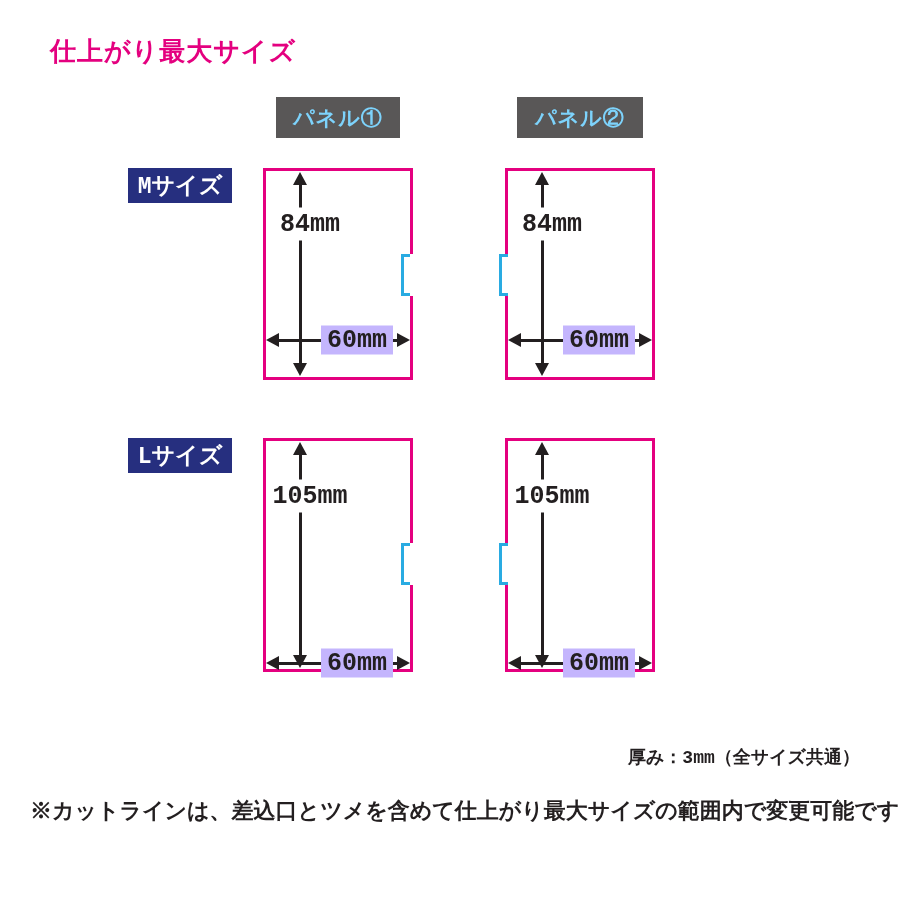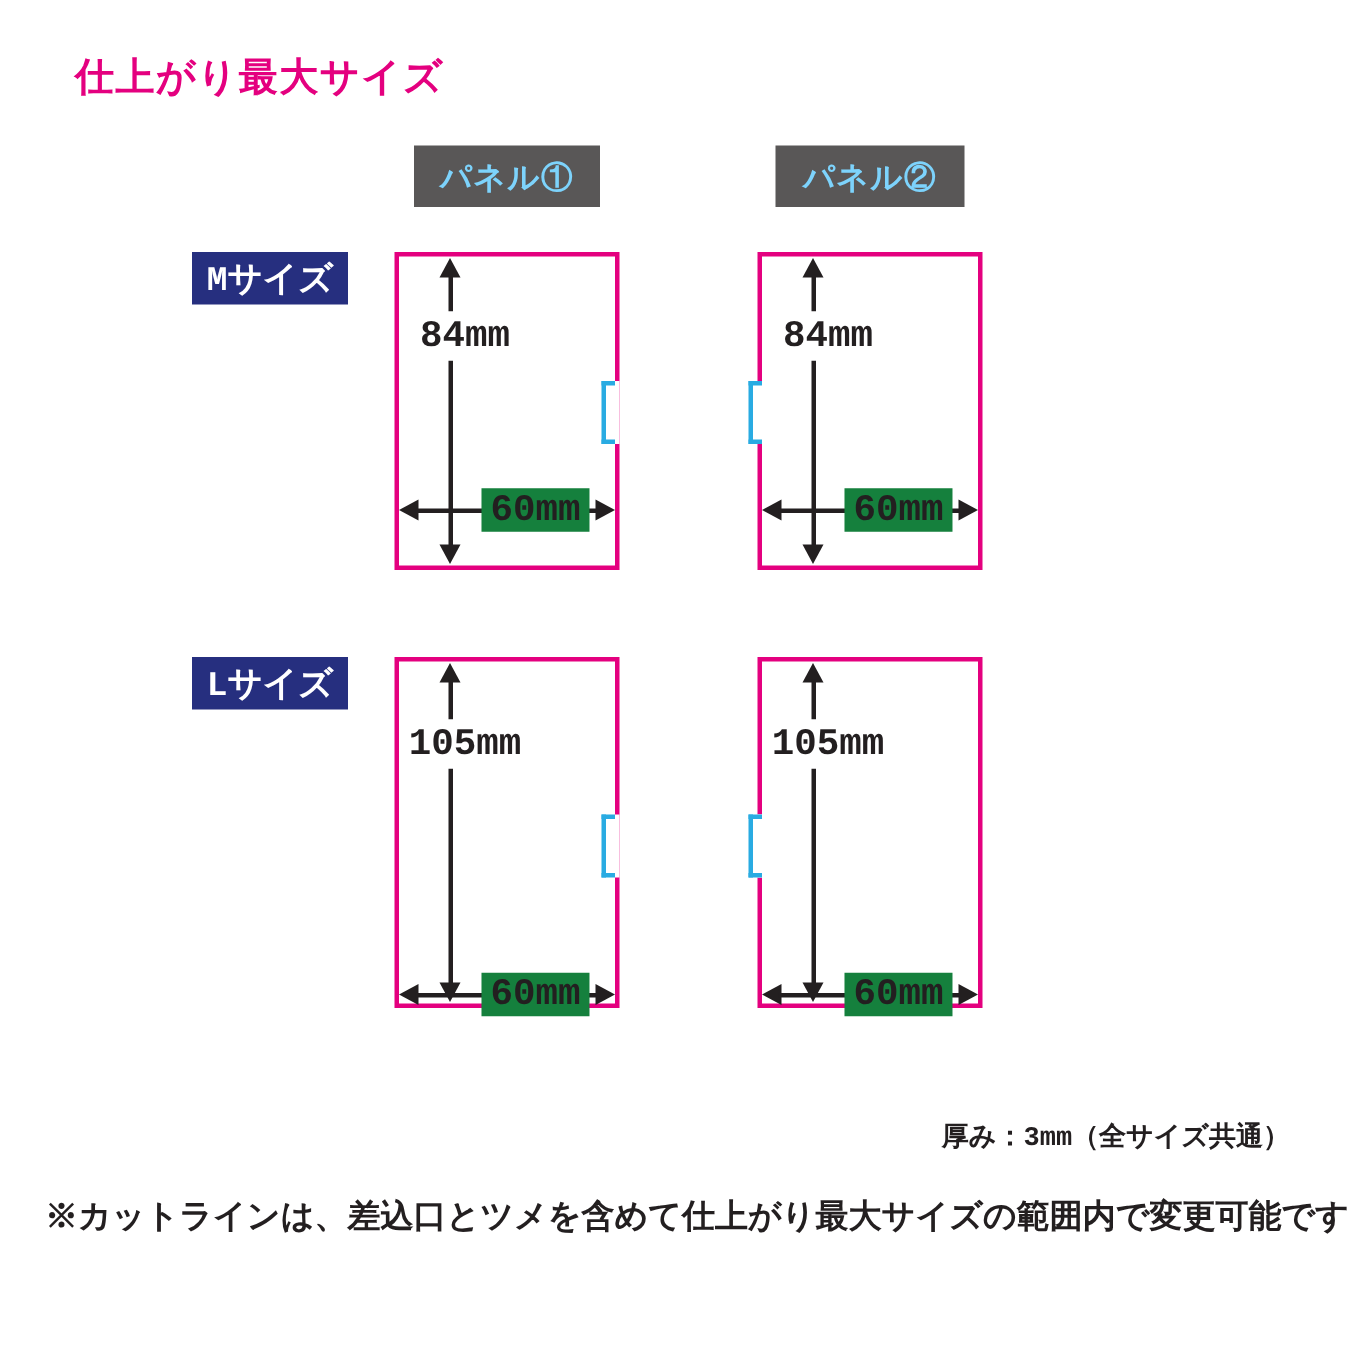--- a/index.html
+++ b/index.html
@@ -61,21 +61,21 @@
 
   
   .dim-v{
     position:absolute;left:34px;transform:translate(-50%,-50%);
     background:#fff;padding:2px 1px;font-size:25px;font-weight:bold;white-space:nowrap;margin-left:10px;
   }
   .m .dim-v{top:53px;}
   .l .dim-v{top:55px;}
   .dim-h{
     position:absolute;left:91px;transform:translate(-50%,-50%);
-    background:#15803d;padding:0 6px;font-size:25px;font-weight:bold;white-space:nowrap;
+    background:#c4b5fd;padding:0 6px;font-size:25px;font-weight:bold;white-space:nowrap;
   }
   .m .dim-h{top:169px;}
   .l .dim-h{top:222px;}
 
   
   .gap{position:absolute;width:3px;height:42px;background:#fff;}
   .gap.right-gap{right:-3px;}
   .gap.left-gap{left:-3px;}
   .notch{
     position:absolute;width:9px;height:42px;

